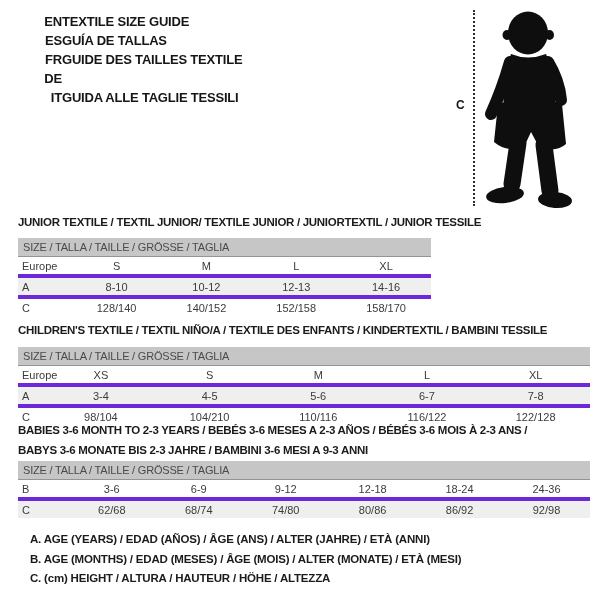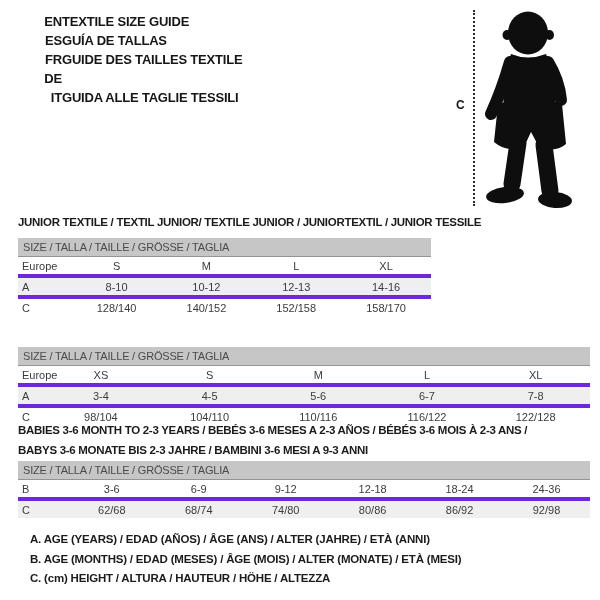--- a/index.html
+++ b/index.html
@@ -193,20 +193,21 @@
       <tr>
         <td class="row-label">C</td>
         <td>128/140</td>
         <td>140/152</td>
         <td>152/158</td>
         <td>158/170</td>
       </tr>
     </tbody>
   </table>
 
+  <div class="tbl-title title-children">CHILDREN'S TEXTILE / TEXTIL NIÑO/A / TEXTILE DES ENFANTS / KINDERTEXTIL / BAMBINI TESSILE</div>
   <table class="size-table t-children">
     <colgroup>
       <col style="width:5%">
         <col style="width:19%">
         <col style="width:19%">
         <col style="width:19%">
         <col style="width:19%">
         <col style="width:19%">
     </colgroup>
     <thead>
@@ -227,21 +228,21 @@
         <td class="row-label">A</td>
         <td>3-4</td>
         <td>4-5</td>
         <td>5-6</td>
         <td>6-7</td>
         <td>7-8</td>
       </tr>
       <tr>
         <td class="row-label">C</td>
         <td>98/104</td>
-        <td>104/110</td>
+        <td>104/210</td>
         <td>110/116</td>
         <td>116/122</td>
         <td>122/128</td>
       </tr>
     </tbody>
   </table>
 
   <div class="tbl-title title-babies">
     <div>BABIES 3-6 MONTH TO 2-3 YEARS / BEBÉS 3-6 MESES A 2-3 AÑOS / BÉBÉS 3-6 MOIS À 2-3 ANS /</div>
     <div>BABYS 3-6 MONATE BIS 2-3 JAHRE / BAMBINI 3-6 MESI A 9-3 ANNI</div>

